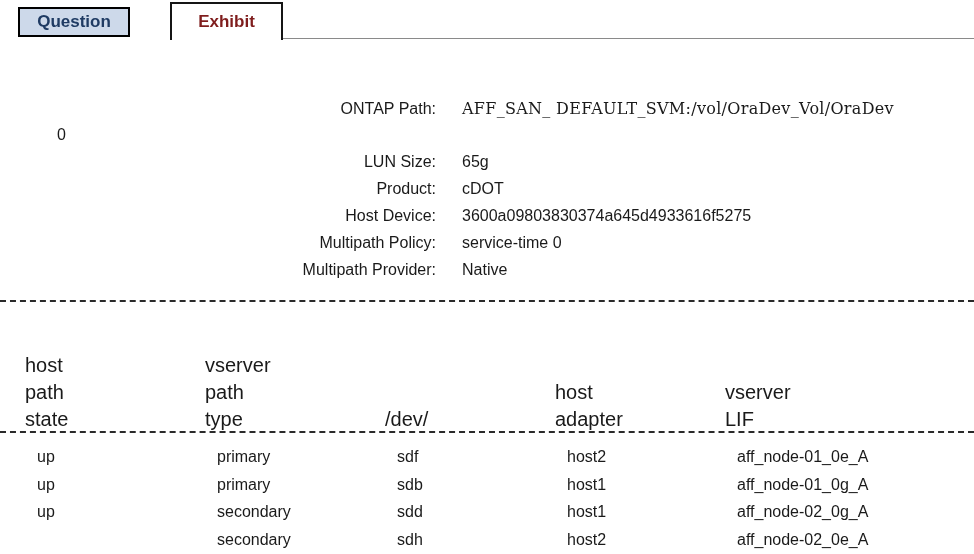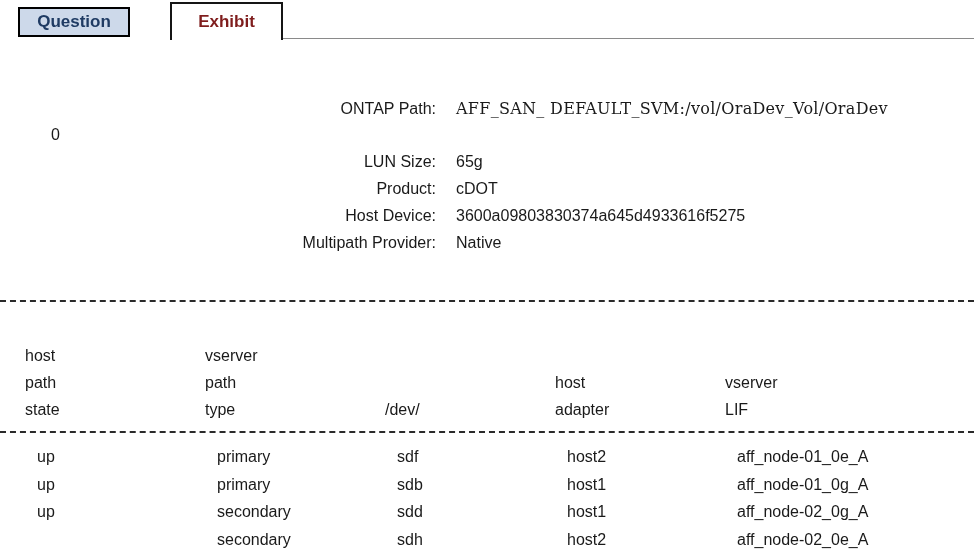--- a/index.html
+++ b/index.html
@@ -42,40 +42,40 @@
   .tab-underline {
     position: absolute;
     left: 283px; top: 38px; right: 0;
     border-top: 1px solid #8a8a8a;
   }
 
   
   .details { position: absolute; top: 99px; left: 0; width: 100%; }
   .detail-row { display: flex; align-items: baseline; height: 27px; font-size: 16px; padding-left: 31px; }
   .detail-label { width: 405px; text-align: right; flex: 0 0 405px; color: #1a1a1a; }
-  .detail-value { margin-left: 20px; white-space: nowrap; }
+  .detail-value { margin-left: 26px; white-space: nowrap; }
   .detail-value.serif { font-family: "DejaVu Serif", serif; letter-spacing: 0.3px; }
 
   
   .sep { position: absolute; left: 0; width: 100%; border-top: 2px dashed #2a2a2a; }
   .sep-1 { top: 300px; }
   .sep-2 { top: 431px; }
 
   
   .cols {
     display: grid;
     grid-template-columns: 180px 180px 170px 170px 1fr;
     padding-left: 25px;
     box-sizing: border-box;
     width: 974px;
   }
   .thead {
-    position: absolute; top: 342px; left: 0;
+    position: absolute; top: 352px; left: 0;
     align-items: end;
-    font-size: 16px;
+    font-size: 20px;
   }
   .thead .hline { line-height: 27px; }
   .tbody {
     position: absolute; top: 443px; left: 0;
     font-size: 16px;
   }
   .trow { display: contents; }
   .tbody .cell { line-height: 27.5px; white-space: nowrap; margin-left: 12px; }
 </style>
 </head>
@@ -103,20 +103,24 @@
       <div class="detail-label">LUN Size:</div>
       <div class="detail-value">65g</div>
     </div>
     <div class="detail-row">
       <div class="detail-label">Product:</div>
       <div class="detail-value">cDOT</div>
     </div>
     <div class="detail-row">
       <div class="detail-label">Host Device:</div>
       <div class="detail-value">3600a09803830374a645d4933616f5275</div>
+    </div>
+    <div class="detail-row">
+      <div class="detail-label">Multipath Policy:</div>
+      <div class="detail-value">service-time 0</div>
     </div>
     <div class="detail-row">
       <div class="detail-label">Multipath Provider:</div>
       <div class="detail-value">Native</div>
     </div>
   </div>
 
   <div class="sep sep-1"></div>
 
   <div class="cols thead">

